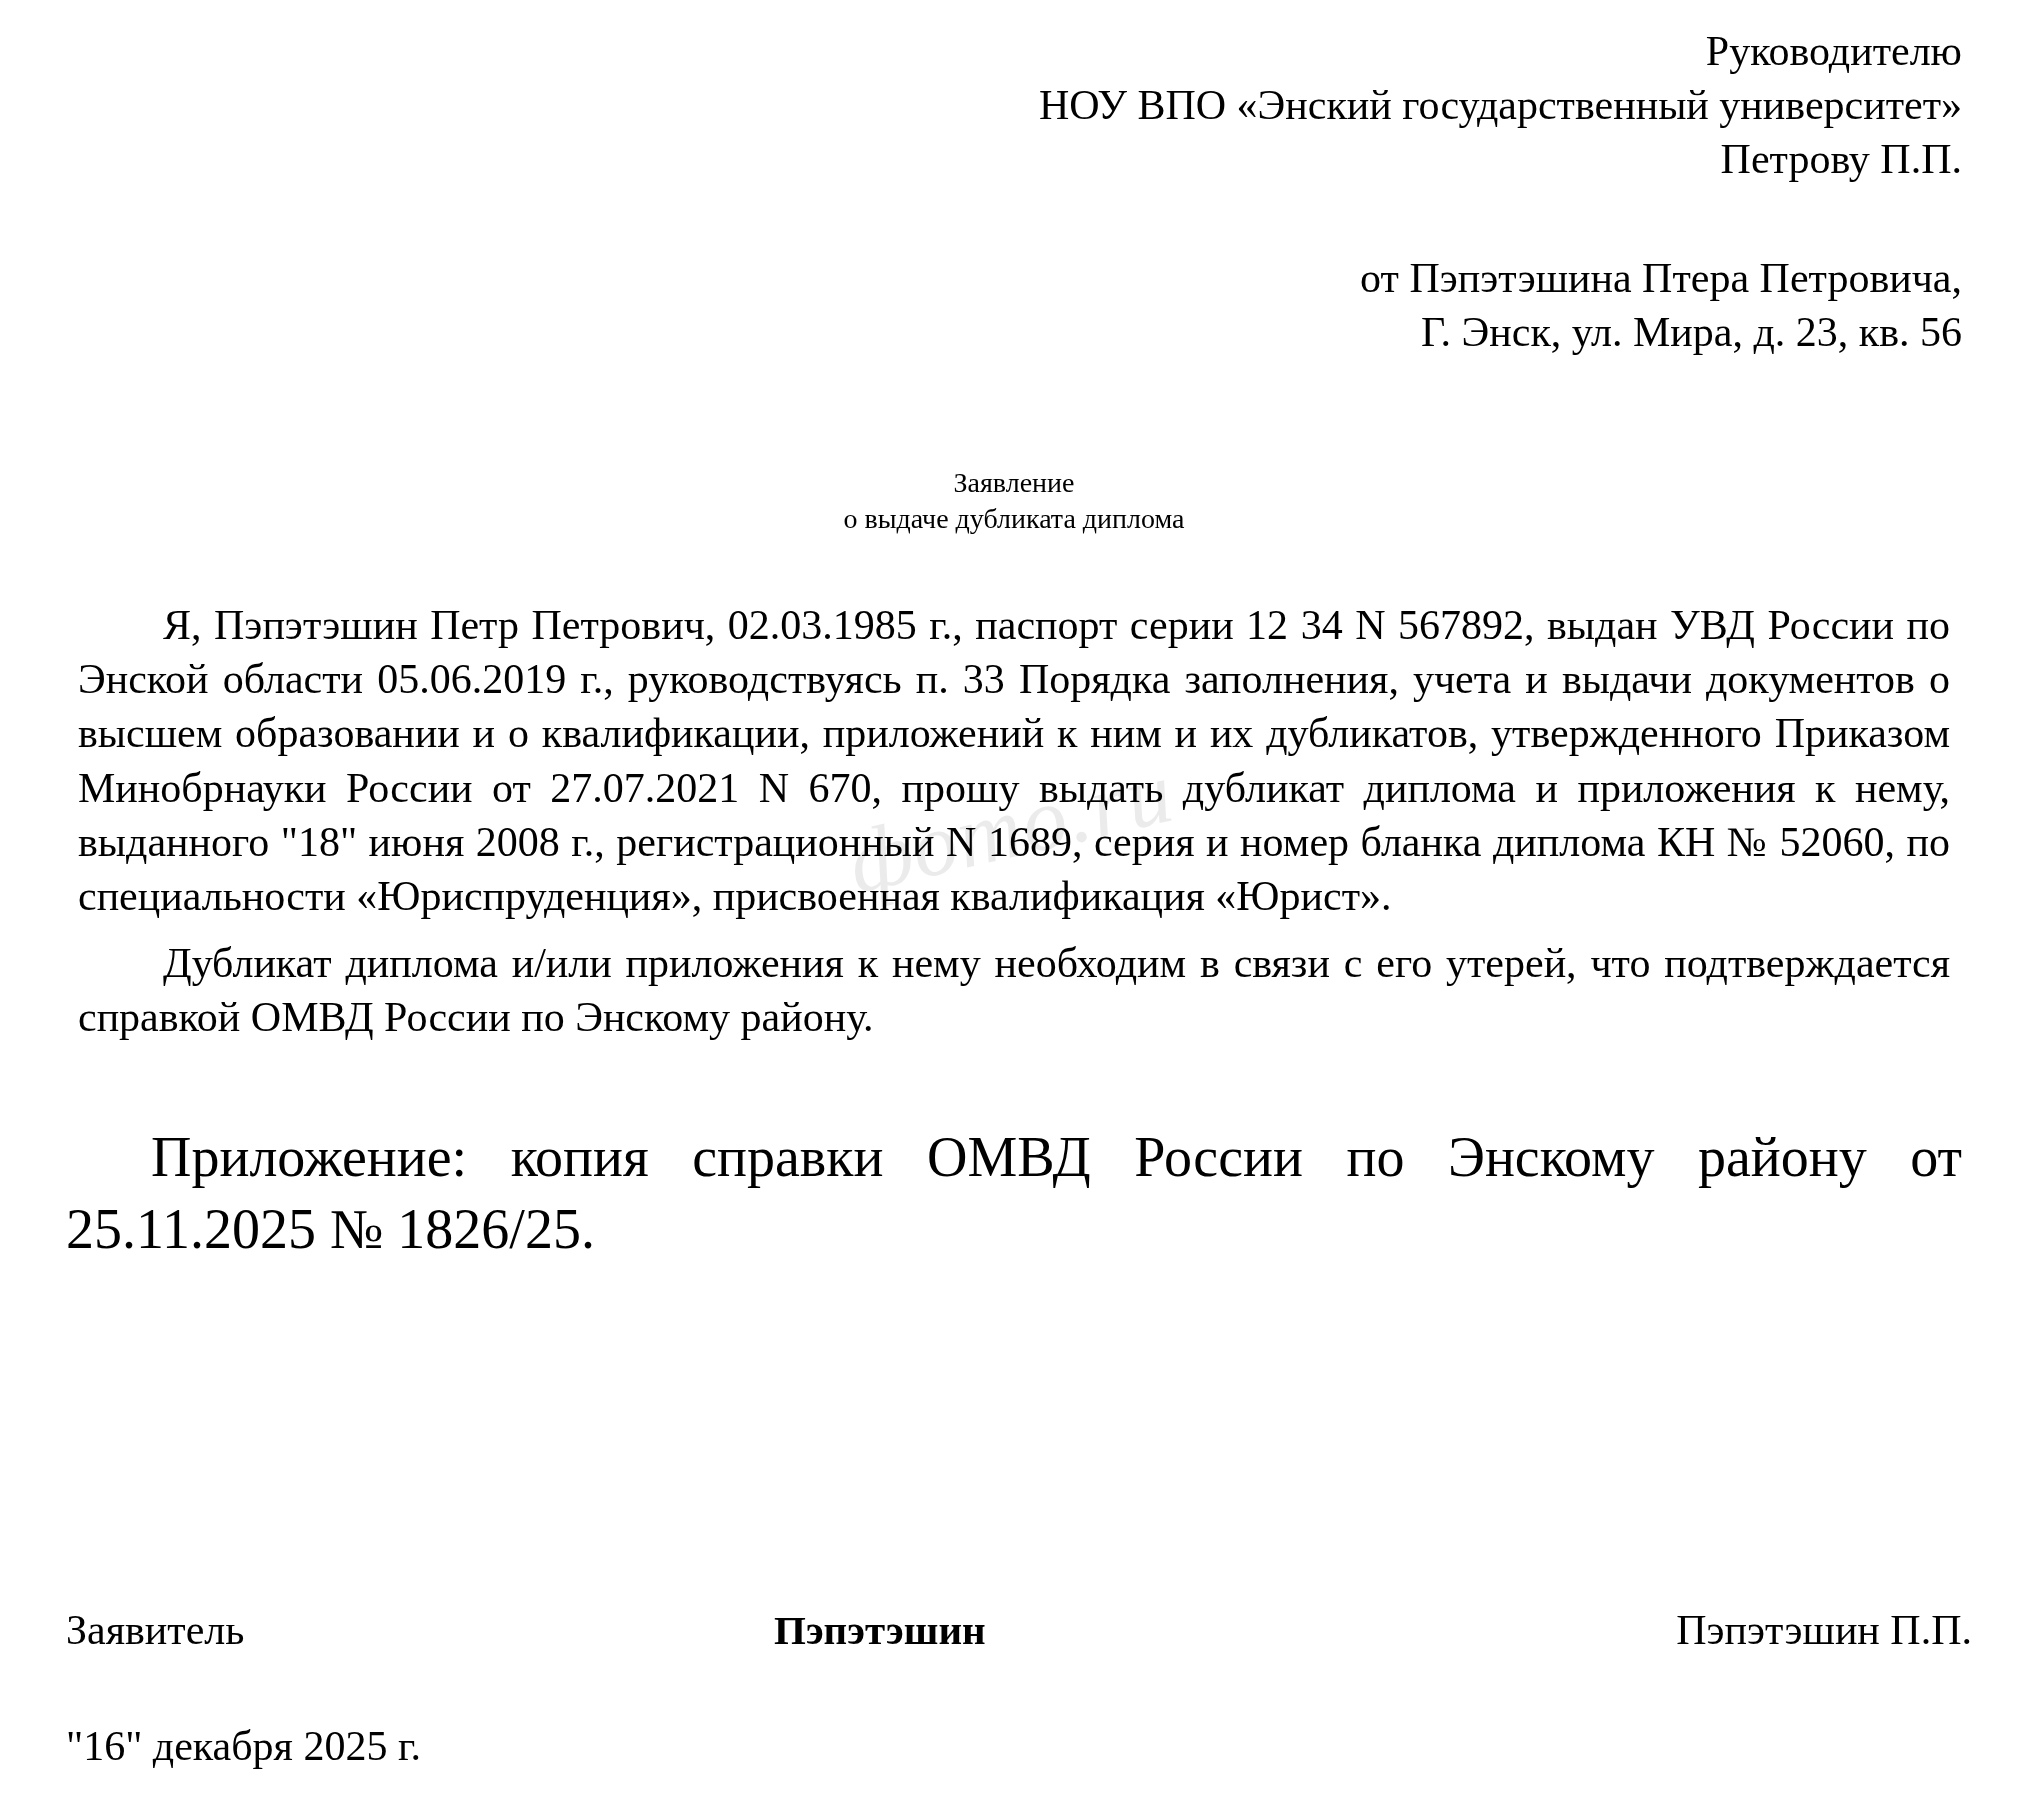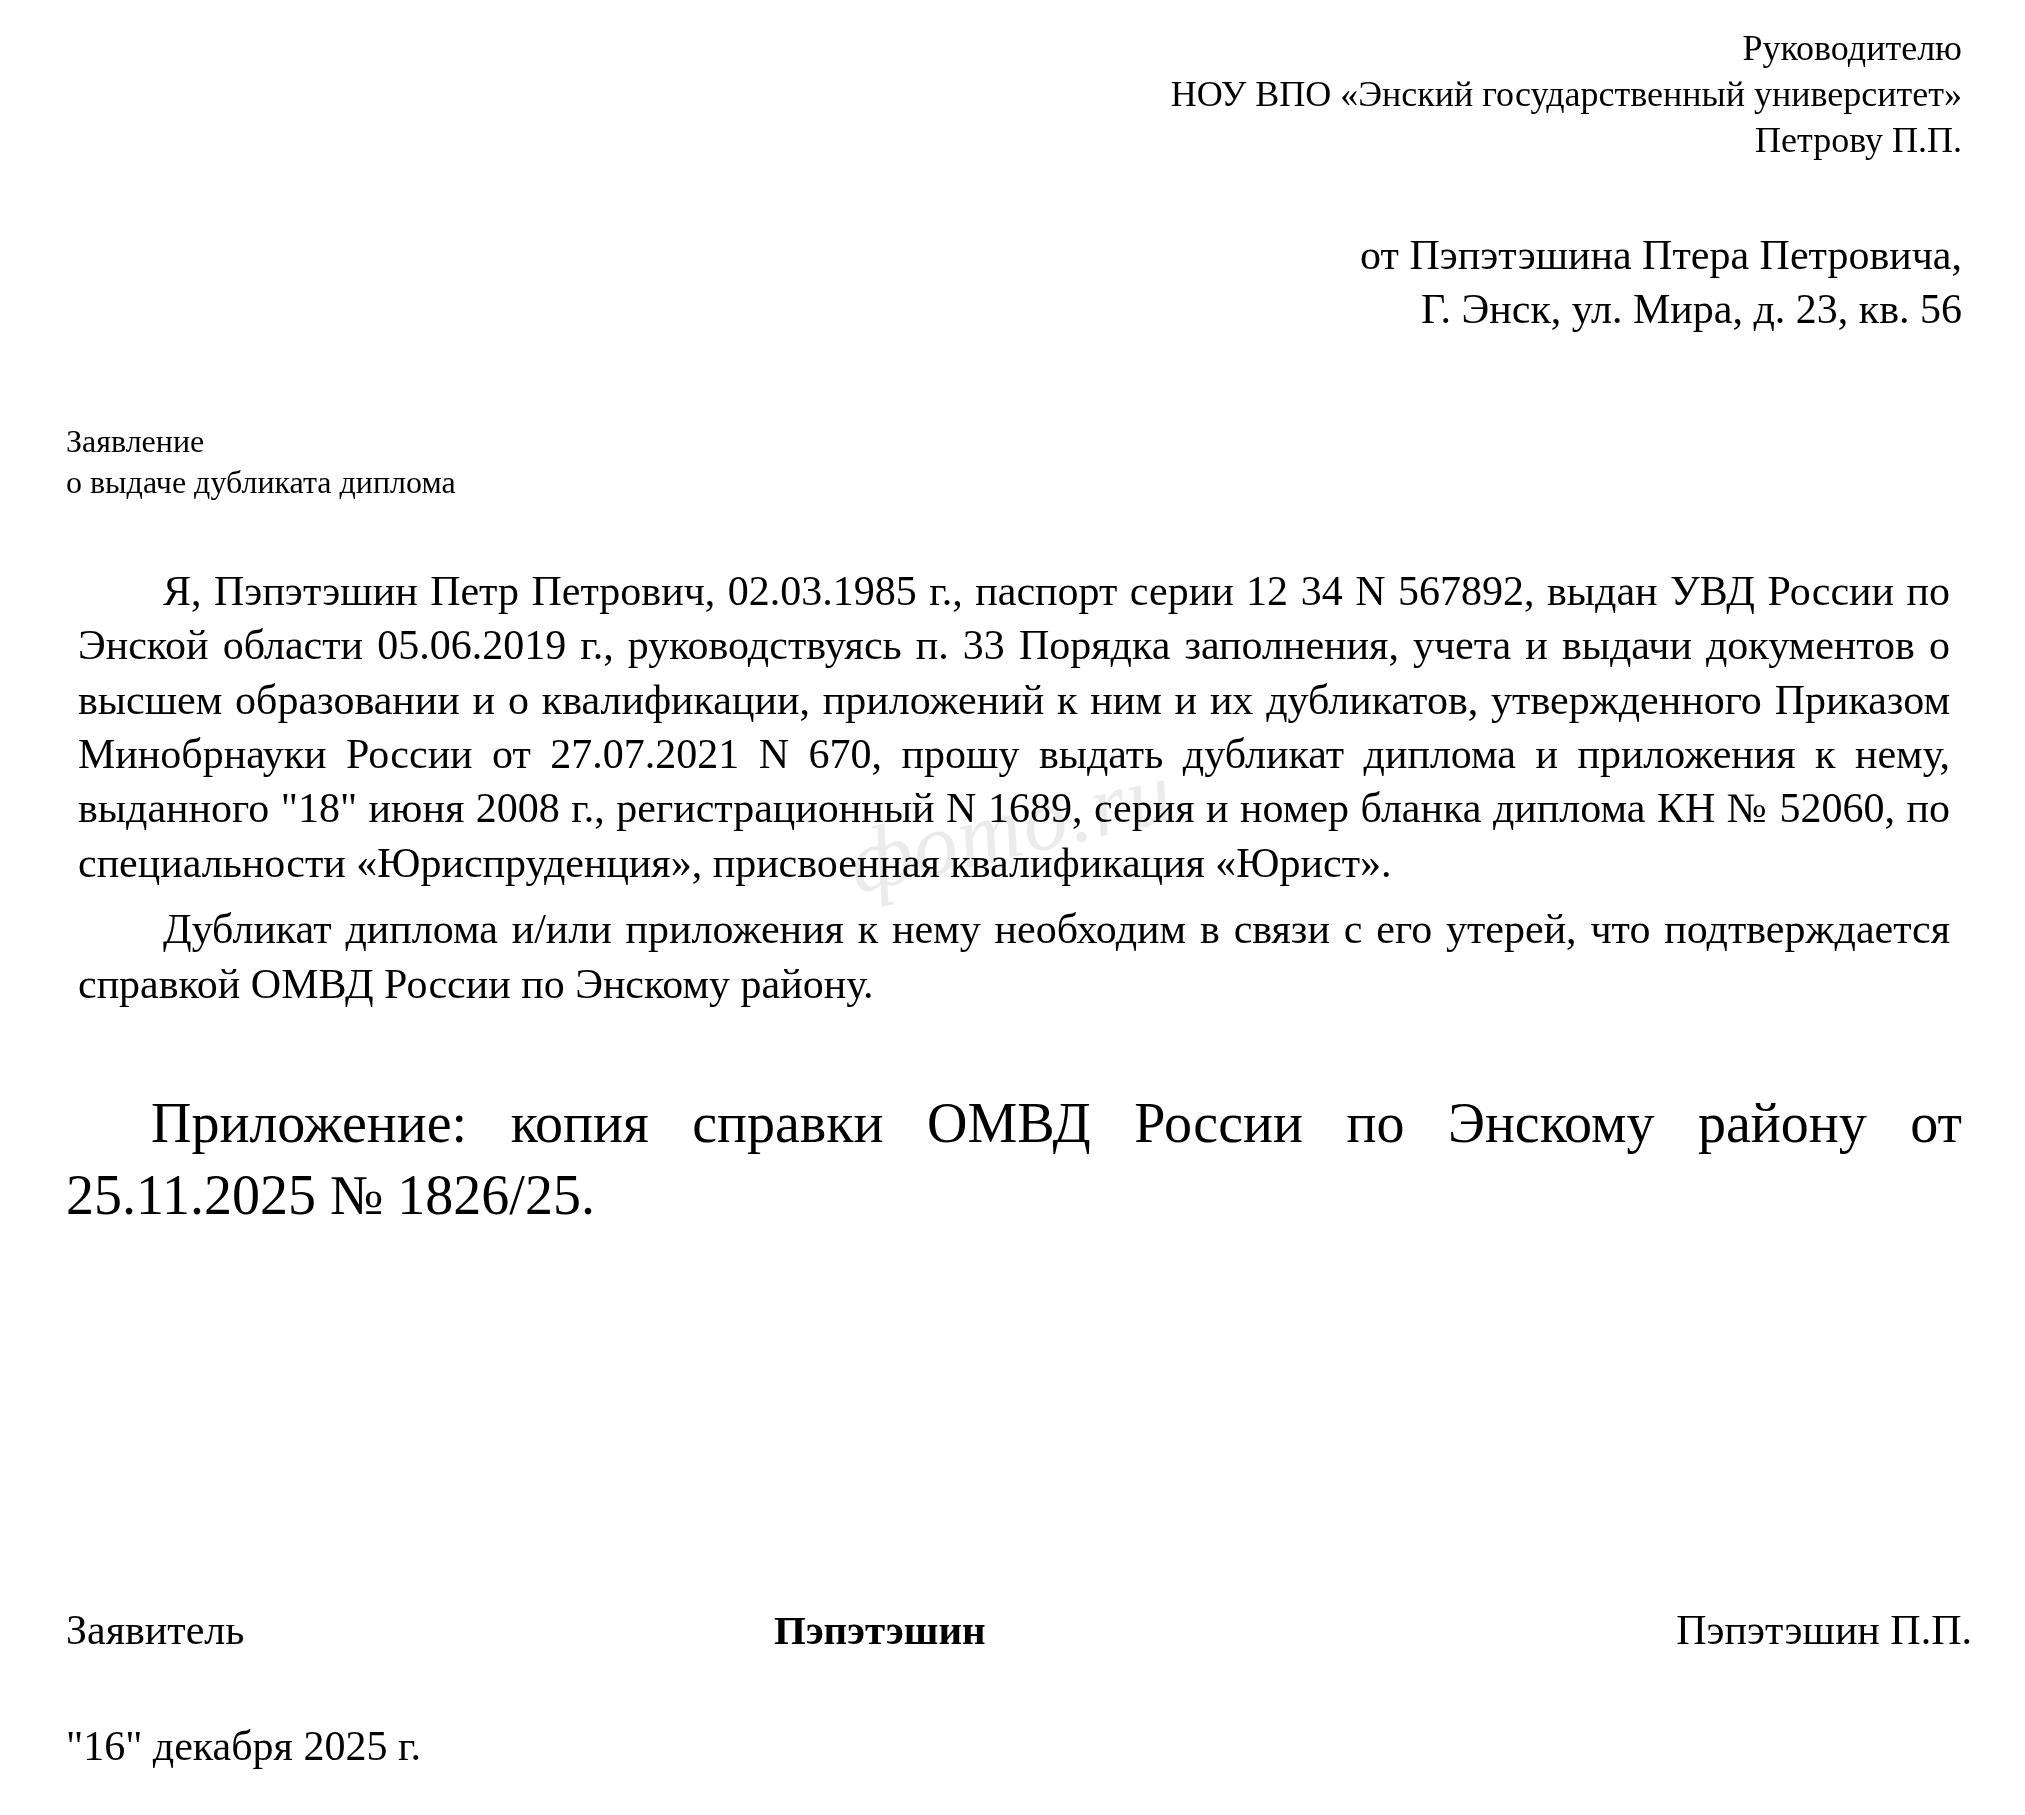--- a/index.html
+++ b/index.html
@@ -43,39 +43,40 @@
     transform: rotate(-13deg);
     letter-spacing: 1.9px;
     white-space: nowrap;
   }
 
   .content { position: relative; z-index: 2; }
 
   
   .addressee {
     text-align: right;
-    font-size: 36px;
+    font-size: 42px;
     line-height: 1.28;
     padding-top: 25px;
   }
   .addressee .line { white-space: nowrap; }
 
   .from-block {
     text-align: right;
     font-size: 42px;
     line-height: 1.28;
     margin-top: 66px;
   }
   .from-block .line { white-space: nowrap; }
 
   
   .title-block {
-    font-size: 32px;
+    text-align: center;
+    font-size: 28px;
     line-height: 1.3;
-    margin-top: 84px;
+    margin-top: 105px;
   }
 
   
   .body-block {
     margin-top: 60px;
     font-size: 42px;
     line-height: 1.295;
     text-align: justify;
     text-justify: inter-word;
   }

